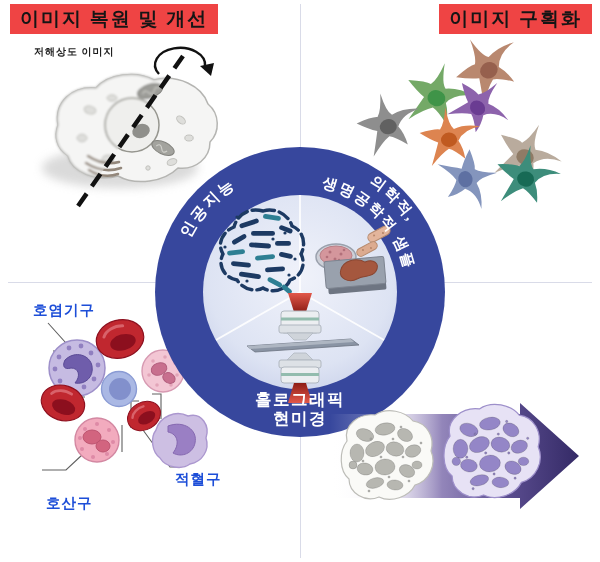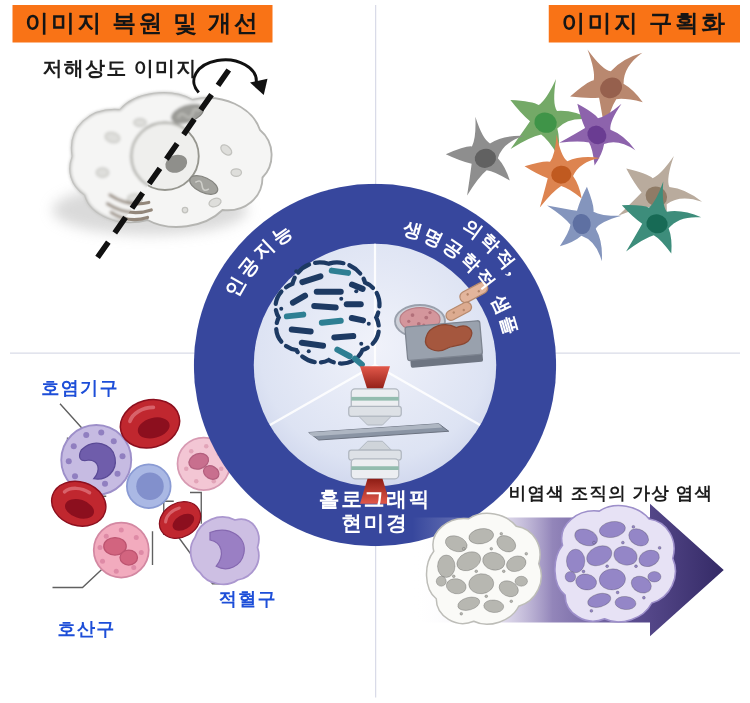--- a/index.html
+++ b/index.html
@@ -1,23 +1,23 @@
 <!DOCTYPE html>
 <html><head>
 <meta charset="utf-8">
 <style>
   html,body{margin:0;padding:0;background:#fff;}
   #stage{position:relative;width:600px;height:562px;background:#ffffff;overflow:hidden;
          font-family:"Liberation Serif","DejaVu Serif",serif;}
   .divider{position:absolute;background:#d9dbe8;}
-  .badge{position:absolute;background:#f97316;color:#151515;
+  .badge{position:absolute;background:#ef4444;color:#151515;
          font-weight:600;font-size:19px;letter-spacing:2px;
          padding:2px 10px;white-space:nowrap;}
   .badge.center-text{text-align:center;min-width:130px;padding:2px 14px;}
-  .small-label{position:absolute;font-weight:700;font-size:16px;color:#1c1c1c;
+  .small-label{position:absolute;font-weight:700;font-size:10px;color:#1c1c1c;
                white-space:nowrap;letter-spacing:1px;}
   .cell-label{position:absolute;font-weight:700;font-size:14.5px;color:#1d4ed8;
               white-space:nowrap;letter-spacing:1px;}
   svg{position:absolute;display:block;}
   .stain-label{position:absolute;font-weight:700;font-size:14px;color:#1c1c1c;
                white-space:nowrap;letter-spacing:1px;}
 </style>
 </head>
 <body>
 
@@ -337,21 +337,20 @@
       <textPath href="#arcS1" startOffset="50%">의학적,</textPath>
     </text>
     <text font-size="15" fill="#ffffff" letter-spacing="2" text-anchor="middle" font-family="Liberation Serif, DejaVu Serif, serif" font-weight="600">
       <textPath href="#arcS2" startOffset="50%">생명공학적 샘플</textPath>
     </text>
     <text x="145" y="258" text-anchor="middle" font-size="16.5" fill="#ffffff" letter-spacing="1.5" font-family="Liberation Serif, DejaVu Serif, serif" font-weight="600">홀로그래픽</text>
     <text x="145" y="277" text-anchor="middle" font-size="16.5" fill="#ffffff" letter-spacing="1.5" font-family="Liberation Serif, DejaVu Serif, serif" font-weight="600">현미경</text>
   </svg>
 
 
-  <div class="stain-label" style="left:407px;top:386px;">비염색 조직의 가상 염색</div>
 
   <svg style="left:315px;top:400px;" width="285" height="115" viewBox="0 0 285 115">
     <defs>
       <linearGradient id="arrowGrad" x1="0" y1="0" x2="1" y2="0">
         <stop offset="0" stop-color="#ffffff" stop-opacity="0"></stop>
         <stop offset="0.25" stop-color="#cfc7e2" stop-opacity="0.4"></stop>
         <stop offset="0.45" stop-color="#8d7fb6" stop-opacity="0.95"></stop>
         <stop offset="0.7" stop-color="#5c4e91"></stop>
         <stop offset="1" stop-color="#342a66"></stop>
       </linearGradient>

